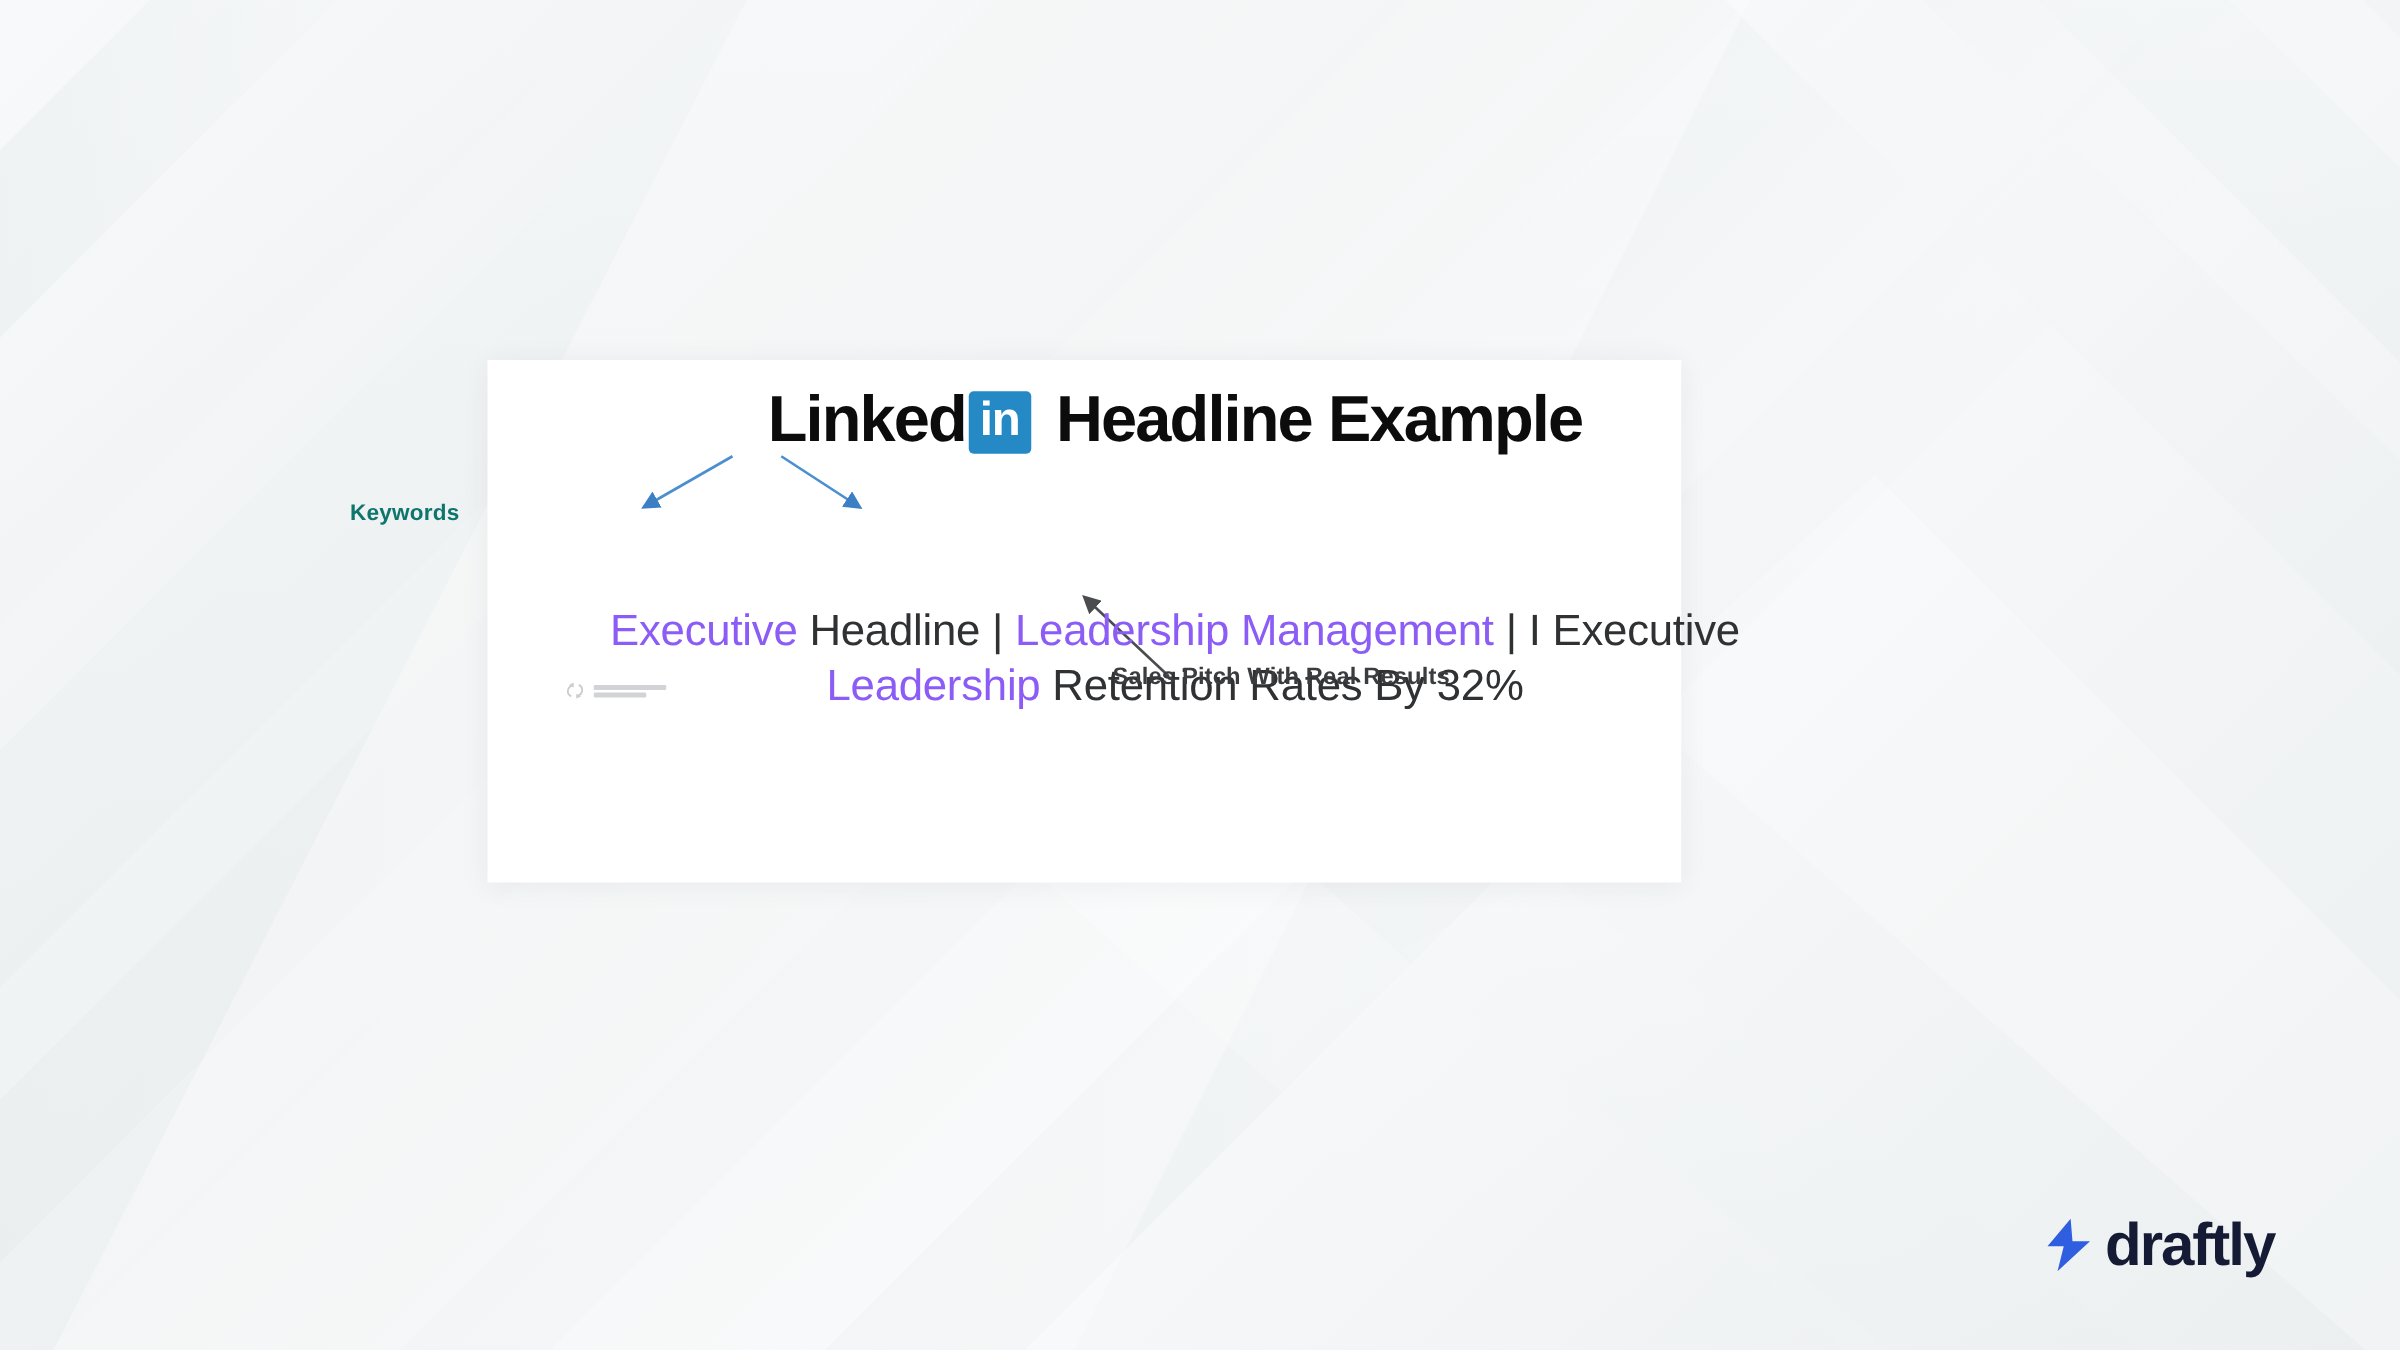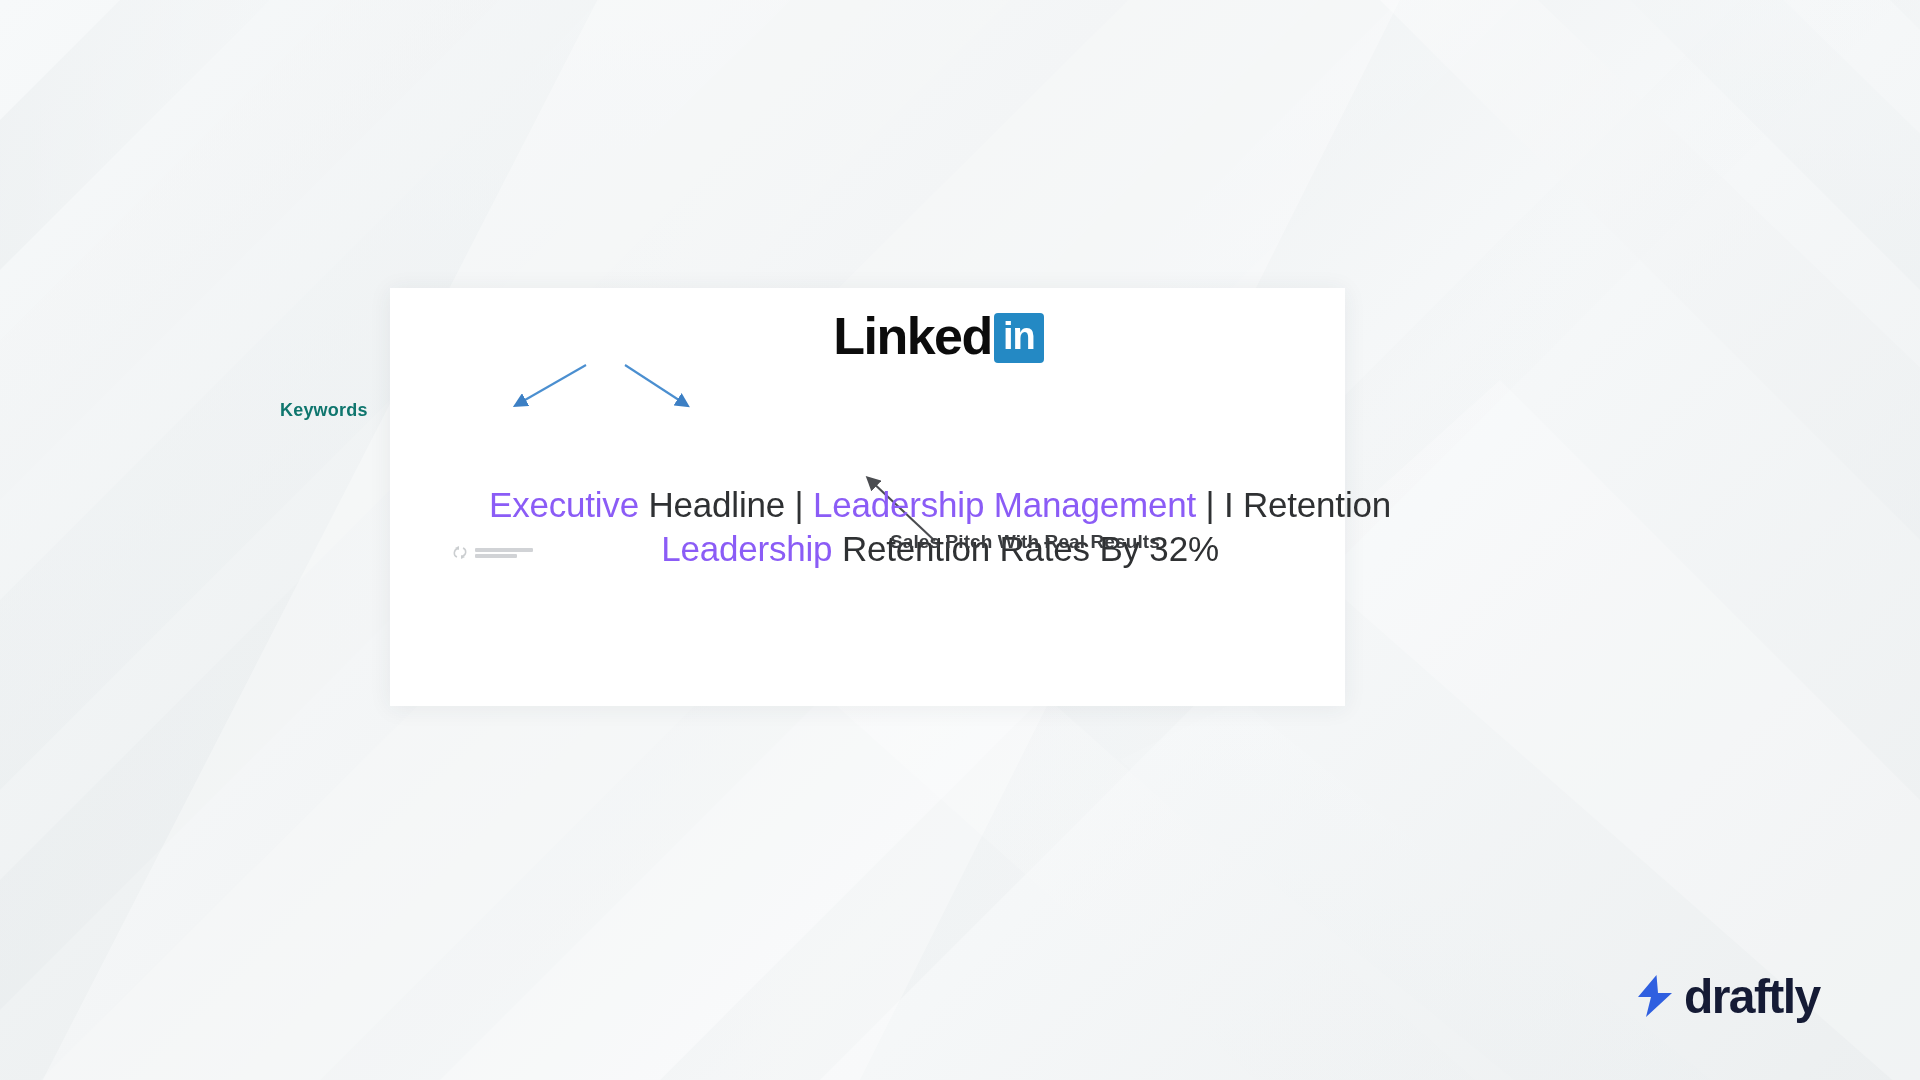--- a/index.html
+++ b/index.html
@@ -238,20 +238,21 @@
     </g>
   </svg>
 
   <div id="card">
 
     <div class="title-row">
       <span class="title-word">Linked</span>
       <span class="li-badge">
         <span>in</span>
       </span>
+      <span class="title-word title-tail">Headline Example</span>
     </div>
 
     <div class="kw-label">
       <span class="shift">Keywords</span>
     </div>
 
     <svg id="card-svg" viewBox="0 0 1100 418">
       <defs>
         <marker id="ahBlue" markerWidth="7" markerHeight="7" refX="4.2" refY="3.5" orient="auto" markerUnits="strokeWidth">
           <path d="M0,0 L7,3.5 L0,7 z" fill="#3c7fc4"></path>
@@ -263,21 +264,21 @@
 
       <line x1="196" y1="77" x2="128" y2="116" stroke="#4b8fd0" stroke-width="2.1" marker-end="url(#ahBlue)"></line>
 
       <line x1="235" y1="77" x2="295" y2="116" stroke="#4b8fd0" stroke-width="2.1" marker-end="url(#ahBlue)"></line>
 
       <line x1="545" y1="253" x2="480" y2="192" stroke="#4a4c50" stroke-width="2.1" marker-end="url(#ahDark)"></line>
     </svg>
 
     <div class="headline">
       <div class="line1">
-        <span class="kw">Executive</span><span> Headline </span><span class="pipe">| </span><span class="kw">Leadership Management</span><span> | I Retention</span>
+        <span class="kw">Executive</span><span> Headline </span><span class="pipe">| </span><span class="kw">Leadership Management</span><span> | I Executive</span>
       </div>
       <div class="line2">
         <span class="kw">Leadership</span><span> Retention Rates By 32%</span>
       </div>
     </div>
 
     <div class="annotation">Sales Pitch With Real Results</div>
 
     <div class="card-logo">
       <svg class="card-logo-mark" viewBox="0 0 16 13">

